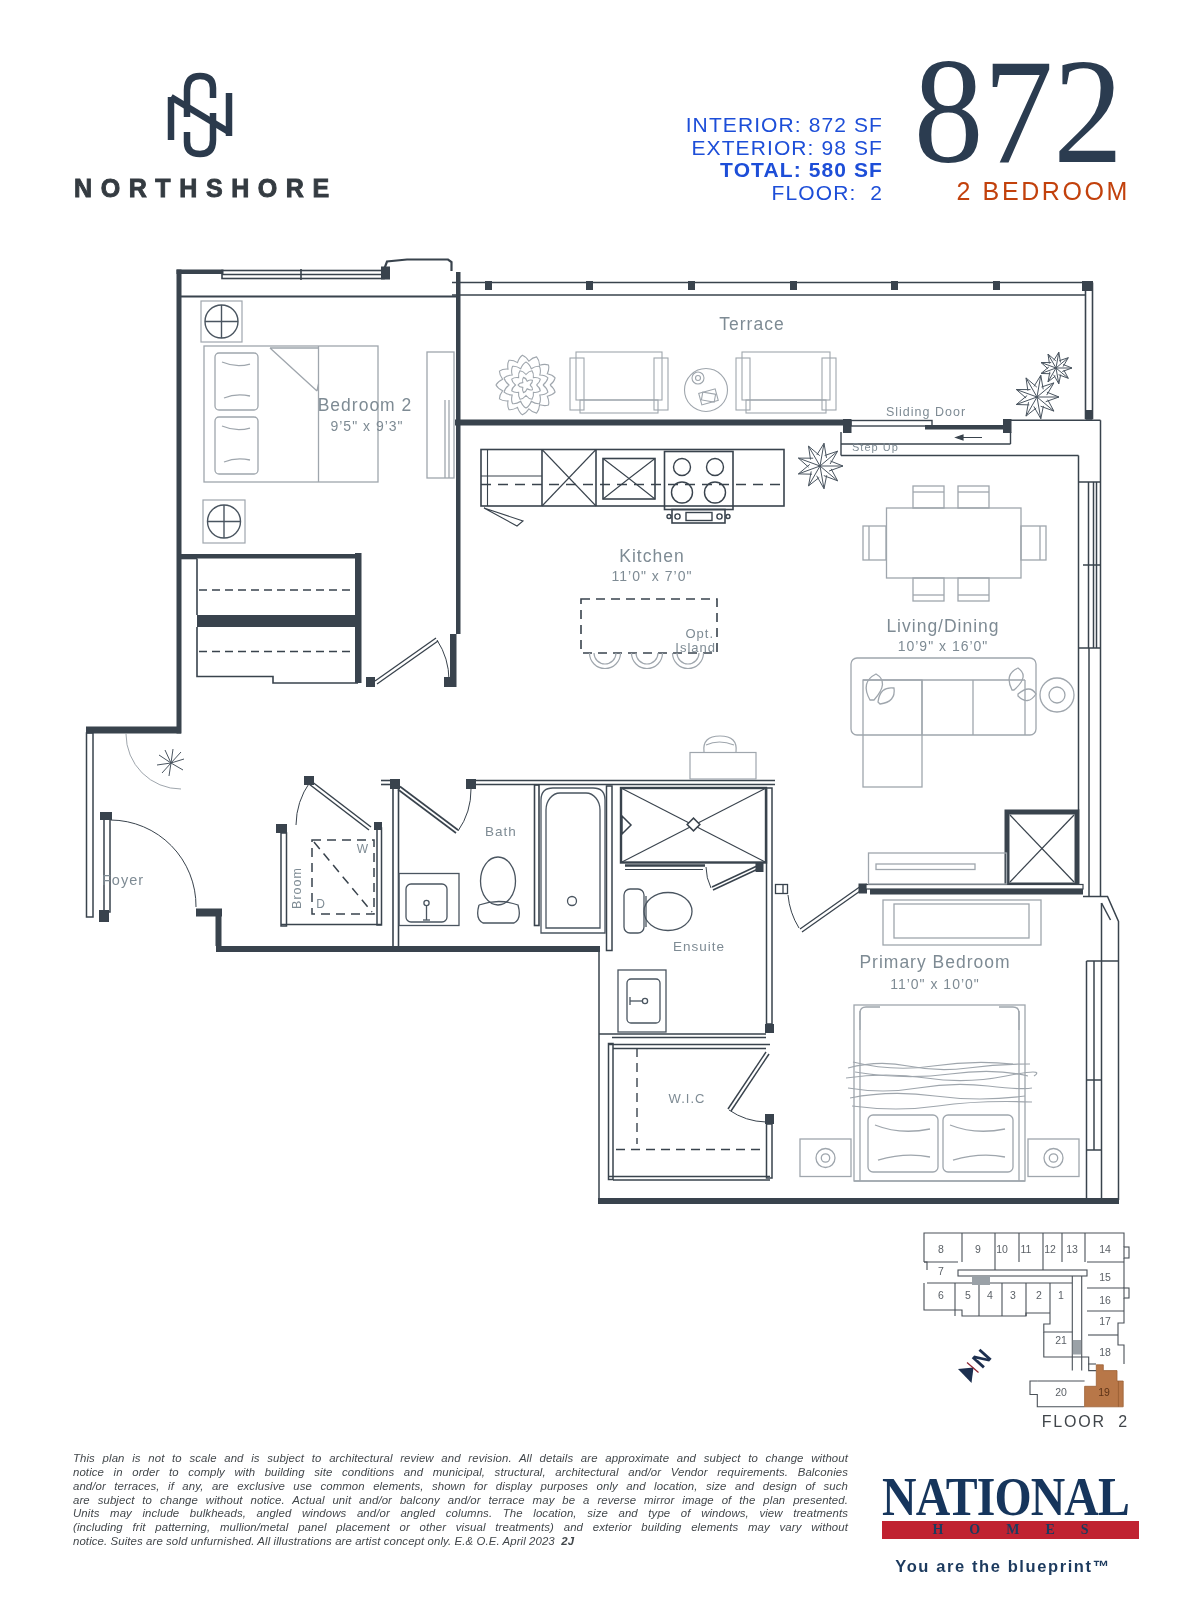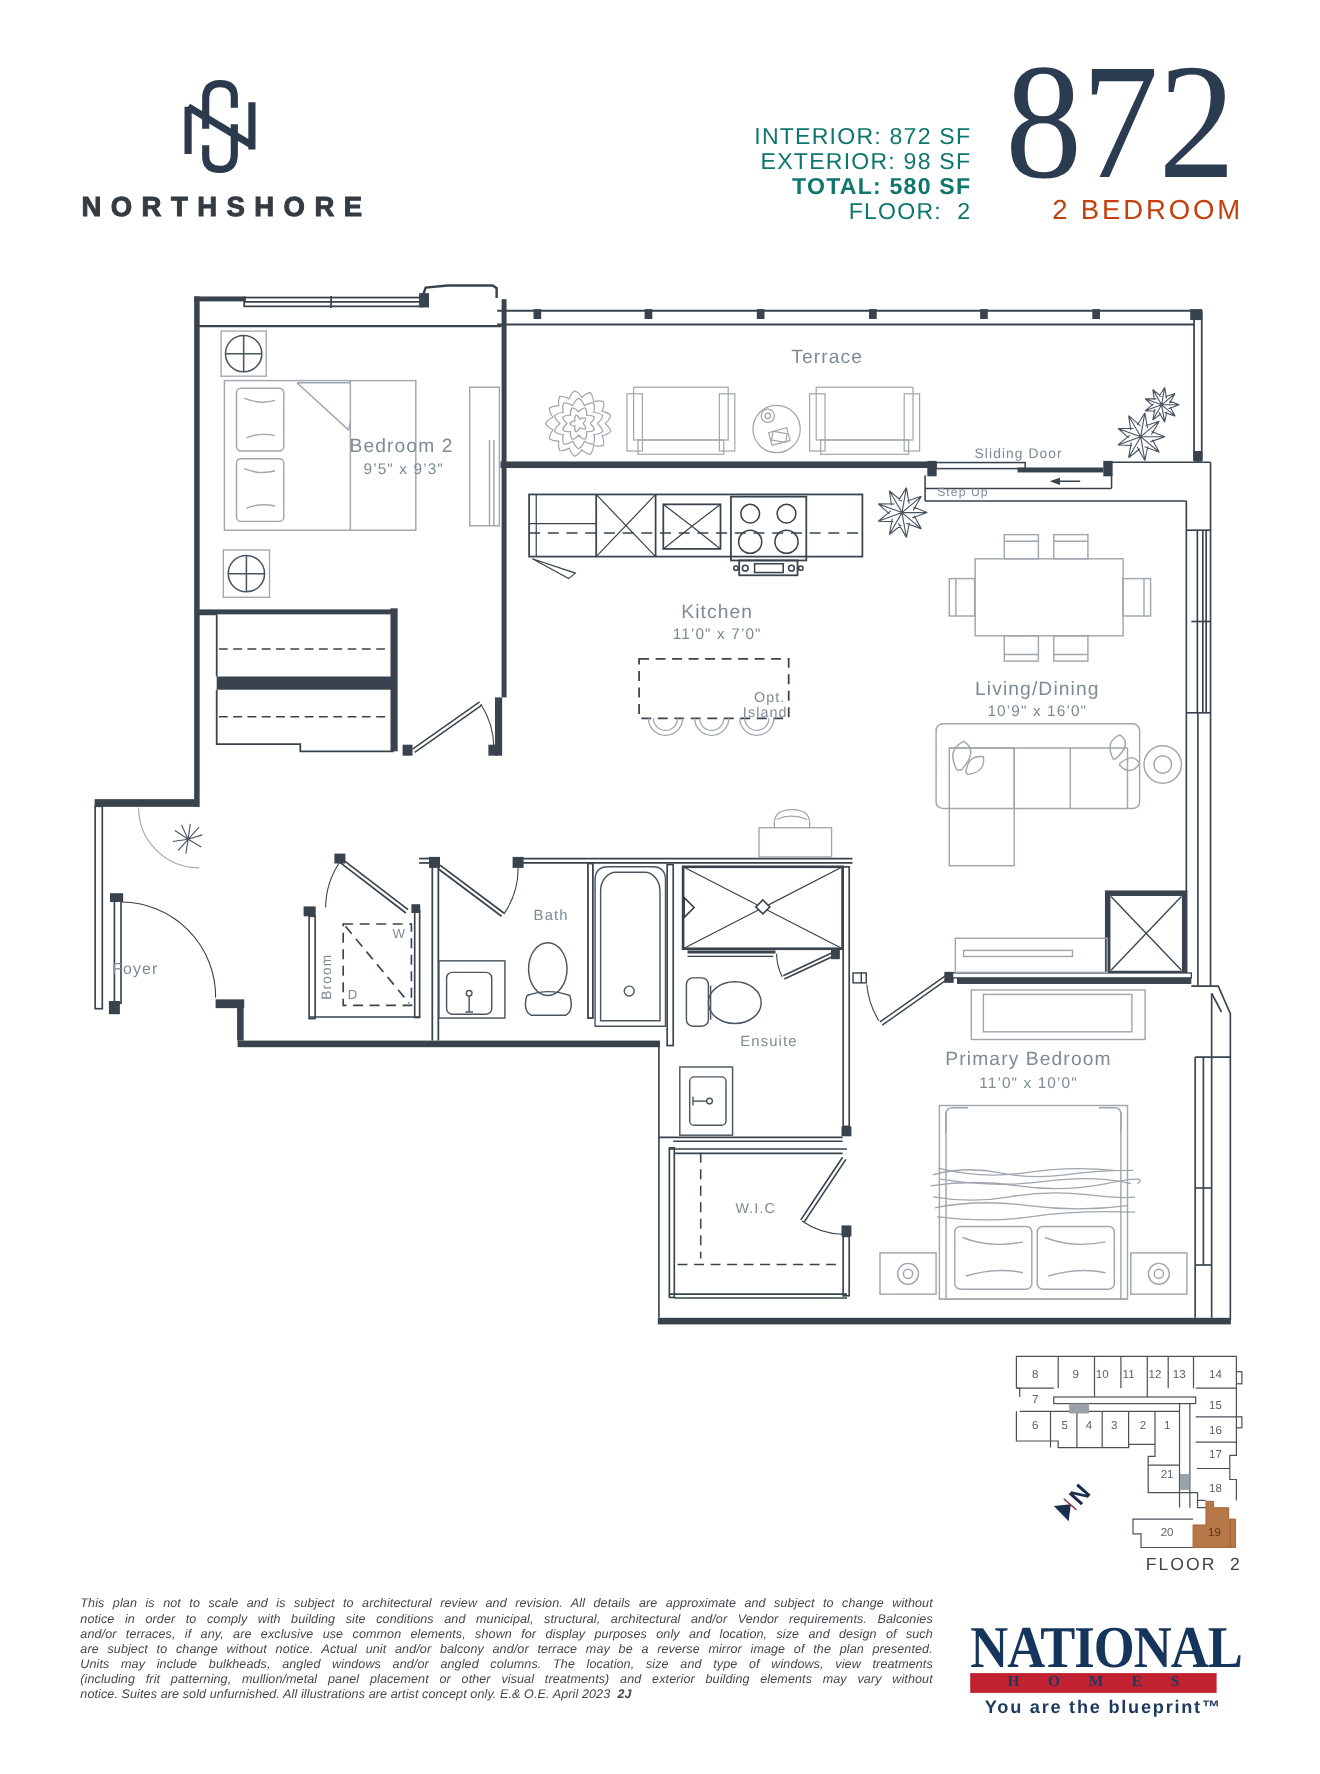--- a/index.html
+++ b/index.html
@@ -1,19 +1,19 @@
 <!DOCTYPE html>
 <html><head>
 <meta charset="utf-8">
 <style>
 html,body{margin:0;padding:0;}
 body{width:1200px;height:1613px;background:#ffffff;font-family:"Liberation Sans",sans-serif;position:relative;overflow:hidden;}
 .abs{position:absolute;}
 #northshore{left:74px;top:174px;font-size:25px;color:#343b41;letter-spacing:8.6px;font-weight:700;-webkit-text-stroke:0.9px #343b41;}
-#info{right:317px;top:114px;text-align:right;font-size:21px;color:#0f766e;letter-spacing:1.1px;line-height:22.5px;}
+#info{right:317px;top:114px;text-align:right;font-size:21px;color:#1d4ed8;letter-spacing:1.1px;line-height:22.5px;}
 #big872{right:77px;top:25px;font-family:"Liberation Serif",serif;font-size:150px;color:#2b3c50;transform:scaleX(0.93);transform-origin:right top;}
 #bed2{right:70px;top:177px;font-size:25px;font-weight:normal;color:#c2410c;letter-spacing:2.6px;}
 #disc{left:73px;top:1452px;width:775px;font-size:11.4px;line-height:13.85px;color:#42474b;letter-spacing:0.1px;font-style:italic;}
 #disc .j{text-align:justify;text-align-last:justify;}
 #natlogo{left:882px;top:1475px;width:250px;}
 </style>
 </head>
 <body>
 <svg class="abs" style="left:160px;top:65px" width="80" height="100" viewBox="0 0 80 100">
 <g stroke="#2b3a4c" stroke-width="6.5" fill="none">
@@ -467,15 +467,15 @@
 <g fill="#1c2f4f">
 <text x="982" y="1366" font-size="22" font-weight="bold" text-anchor="middle" transform="rotate(-48 982 1359)">N</text>
 <path d="M958,1369 L973.5,1367.5 L971.5,1383 Z"></path>
 <line x1="967" y1="1362.5" x2="978.5" y2="1372.5" stroke="#8d2230" stroke-width="1.2"></line>
 </g>
 </svg>
 
 <div class="abs" id="disc"><div class="j">This plan is not to scale and is subject to architectural review and revision. All details are approximate and subject to change without<br>notice in order to comply with building site conditions and municipal, structural, architectural and/or Vendor requirements. Balconies<br>and/or terraces, if any, are exclusive use common elements, shown for display purposes only and location, size and design of such<br>are subject to change without notice. Actual unit and/or balcony and/or terrace may be a reverse mirror image of the plan presented.<br>Units may include bulkheads, angled windows and/or angled columns. The location, size and type of windows, view treatments<br>(including frit patterning, mullion/metal panel placement or other visual treatments) and exterior building elements may vary without</div>notice. Suites are sold unfurnished. All illustrations are artist concept only. E.&amp; O.E. April 2023&nbsp;&nbsp;<b>2J</b></div>
 <div class="abs" id="natlogo">
 <div style="font-family:'Liberation Serif',serif;font-weight:bold;font-size:54px;color:#16355c;transform:scaleX(0.885);transform-origin:left top;white-space:nowrap;letter-spacing:-1px;line-height:44px;">NATIONAL</div>
-<div style="width:224px;height:18px;background:#c02231;margin-top:2px;text-align:center;font-family:'Liberation Serif',serif;font-weight:bold;font-size:14px;color:#1c3a5e;letter-spacing:26px;text-indent:26px;line-height:18px;">HOMES</div>
-<div style="margin-top:4px;font-size:16.5px;font-weight:bold;color:#1c3a5e;letter-spacing:1.6px;text-align:center;width:242px;">You are the blueprint™</div>
+<div style="width:257px;height:18px;background:#c02231;margin-top:2px;text-align:center;font-family:'Liberation Serif',serif;font-weight:bold;font-size:14px;color:#1c3a5e;letter-spacing:26px;text-indent:26px;line-height:18px;">HOMES</div>
+<div style="margin-top:18px;font-size:16.5px;font-weight:bold;color:#1c3a5e;letter-spacing:1.6px;text-align:center;width:242px;">You are the blueprint™</div>
 </div>
 
 </body></html>

